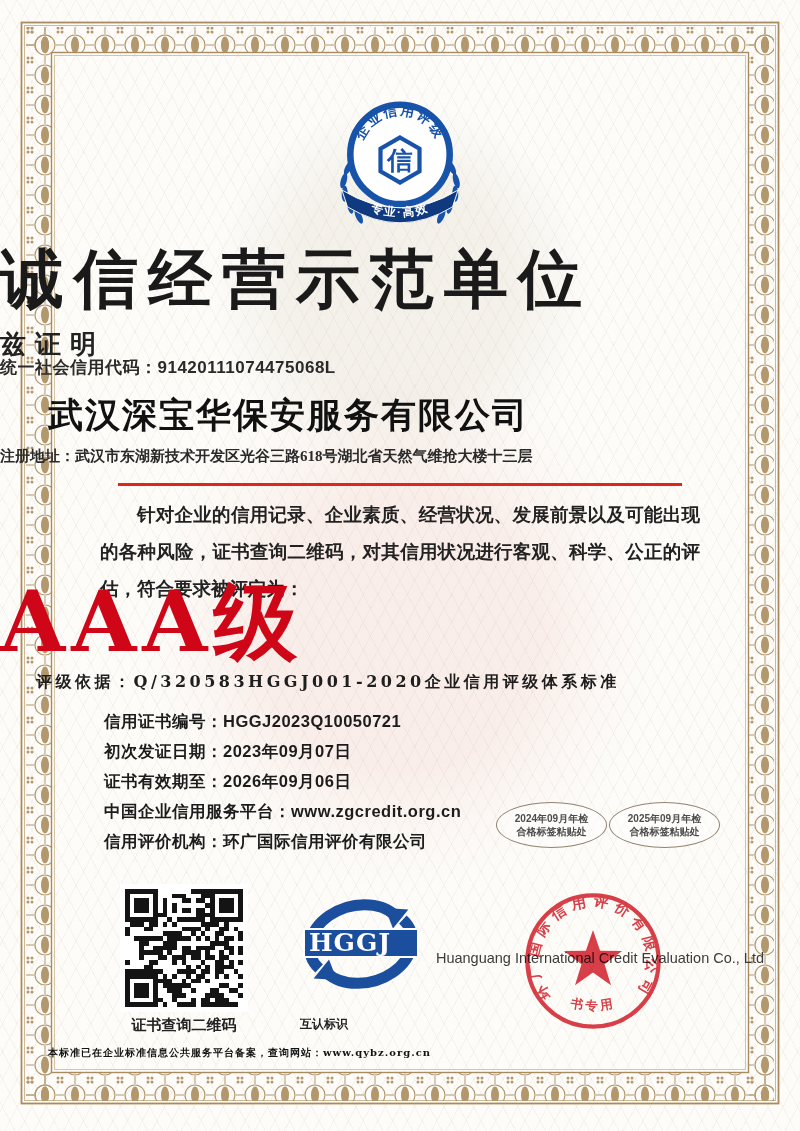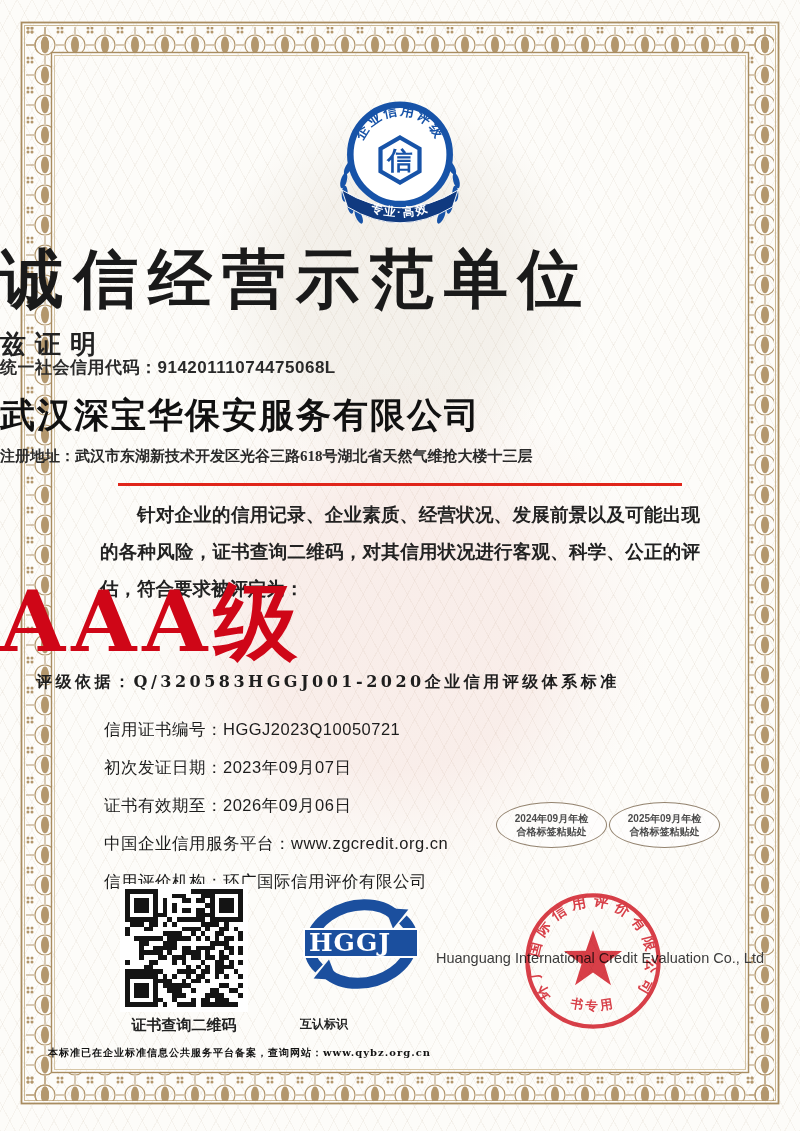--- a/index.html
+++ b/index.html
@@ -18,31 +18,31 @@
       repeating-linear-gradient(-62deg, rgba(190,172,148,.11) 0 1px, transparent 1px 13px);
     background-color:#fdfcf9;
   }
   .frame{position:absolute;left:0;top:0;}
   .abs{position:absolute;}
   .ctr{left:0;width:800px;text-align:left;}
   .logo-wrap{left:325px;top:96px;width:150px;height:143px;}
   .title{top:236px;font-size:64px;font-weight:900;letter-spacing:10px;color:var(--ink);}
   .subtitle{top:327px;font-size:26px;font-weight:700;letter-spacing:9px;color:#222;}
   .code-line{top:356px;font-size:17px;font-weight:700;color:#2a2a2a;letter-spacing:.5px;}
-  .company{top:392px;font-size:35px;font-weight:800;letter-spacing:2px;color:#111;}
+  .company{top:392px;font-size:35px;font-weight:800;letter-spacing:2px;color:#111;padding-left:48px;}
   .address{top:447px;font-size:15px;font-weight:700;color:#2a2a2a;font-family:Liberation Serif, serif;}
   .red-divider{left:118px;top:483px;width:564px;height:2.5px;background:var(--accent-red);}
   .paragraph{left:100px;top:496px;width:600px;font-size:18.5px;line-height:37px;
     font-weight:600;color:#222;text-align:justify;text-indent:2em;}
   .rating{top:566px;font-family:"DejaVu Serif","Liberation Serif",serif;
     font-size:84px;font-weight:700;letter-spacing:6px;color:var(--rating-red);}
   .basis{top:672px;font-family:"DejaVu Serif","Liberation Serif",serif;
     font-size:16px;font-weight:700;letter-spacing:3.5px;color:#1e1e1e;padding-left:36px;}
   .details{left:104px;top:706px;}
-  .drow{font-size:16.5px;font-weight:400;color:#1c1c1c;line-height:30px;height:30px;letter-spacing:.5px;margin-top:8px;}
+  .drow{font-size:16.5px;font-weight:700;color:#1c1c1c;line-height:30px;height:30px;letter-spacing:.5px;}
   .insp{border:1px solid #93836f;border-radius:50%;width:111px;height:46px;
     display:flex;flex-direction:column;justify-content:center;text-align:center;
     font-size:10px;line-height:13px;color:#4c4c4c;font-weight:700;background:rgba(255,255,255,.45);}
   .insp1{left:496px;top:802px;} .insp2{left:609px;top:802px;}
   .qr-box{left:120px;top:884px;width:128px;height:128px;background:#fff;padding:5px;}
   .qr-grid{width:118px;height:118px;display:grid;
     grid-template-columns:repeat(25,1fr);grid-template-rows:repeat(25,1fr);}
   .qm{background:#141414;}
   .qr-label{left:112px;top:1016px;width:144px;text-align:center;font-size:15px;font-weight:700;color:#222;}
   .hggj-wrap{left:290px;top:886px;width:142px;height:120px;}

